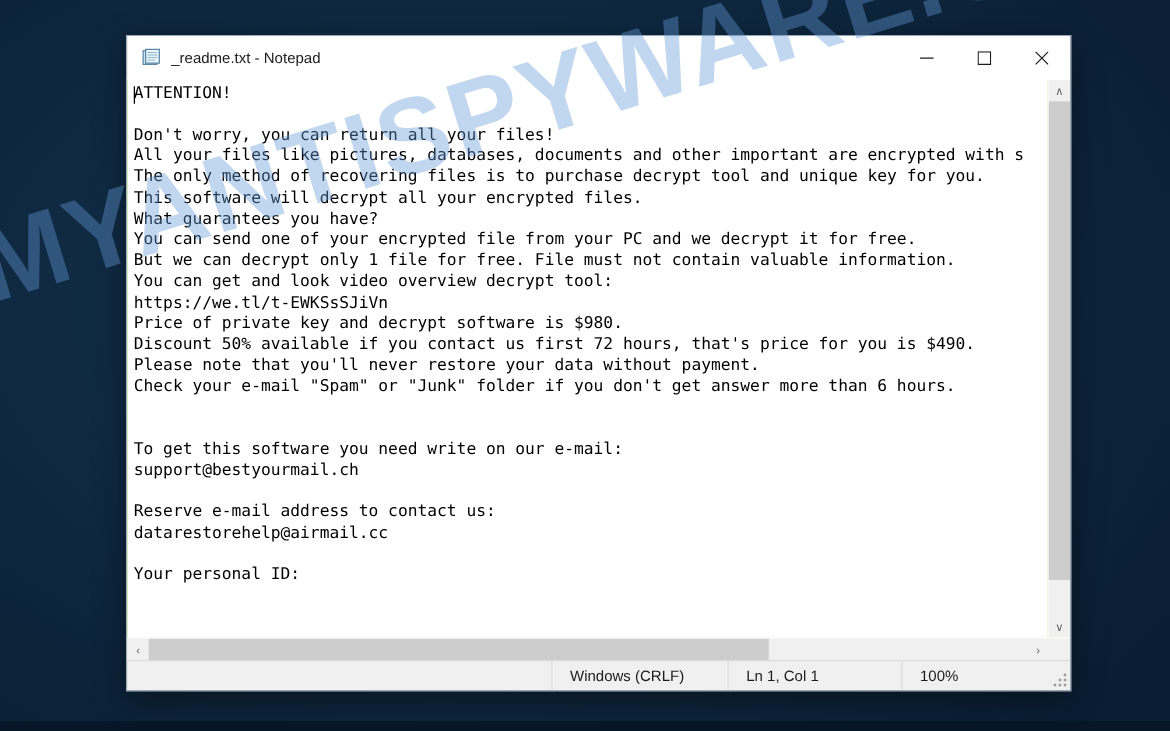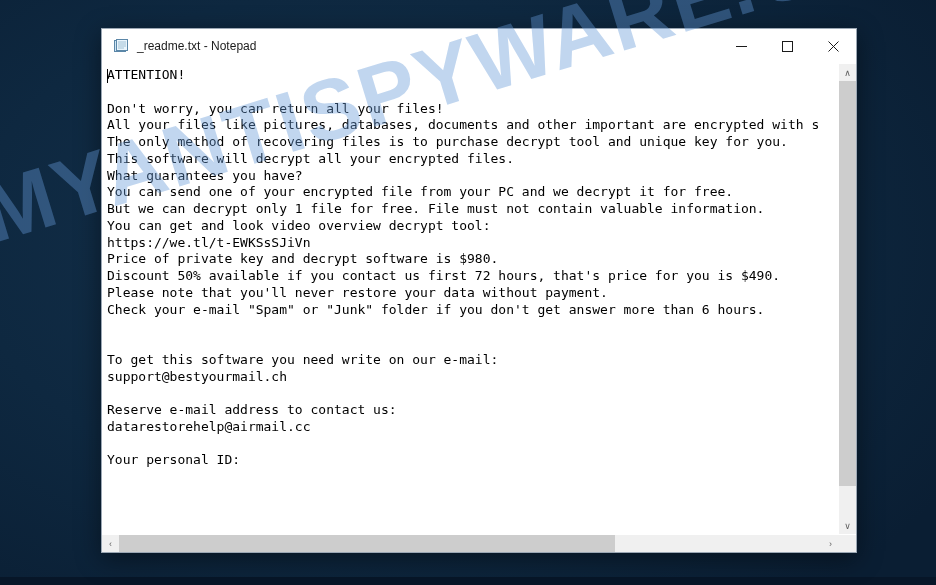--- a/index.html
+++ b/index.html
@@ -335,18 +335,34 @@
 
     <div class="hscroll-row">
       <div class="hs-arrow">‹</div>
       <div class="htrack">
         <div class="hthumb"></div>
       </div>
       <div class="hs-arrow">›</div>
       <div class="hs-corner"></div>
     </div>
 
+    <div class="statusbar">
+      <div class="status-spacer"></div>
+      <div class="status-cell encoding">Windows (CRLF)</div>
+      <div class="status-cell position">Ln 1, Col 1</div>
+      <div class="status-cell zoom">
+        <span>100%</span>
+        <span class="grip">
+          <i style="right:0px;bottom:0px"></i>
+            <i style="right:4px;bottom:0px"></i>
+            <i style="right:8px;bottom:0px"></i>
+          <i style="right:0px;bottom:4px"></i>
+            <i style="right:4px;bottom:4px"></i>
+          <i style="right:0px;bottom:8px"></i>
+        </span>
+      </div>
+    </div>
 
   </div>
 
   <div class="watermark">MYANTISPYWARE.COM</div>
 
 </div>
 
 </body></html>

